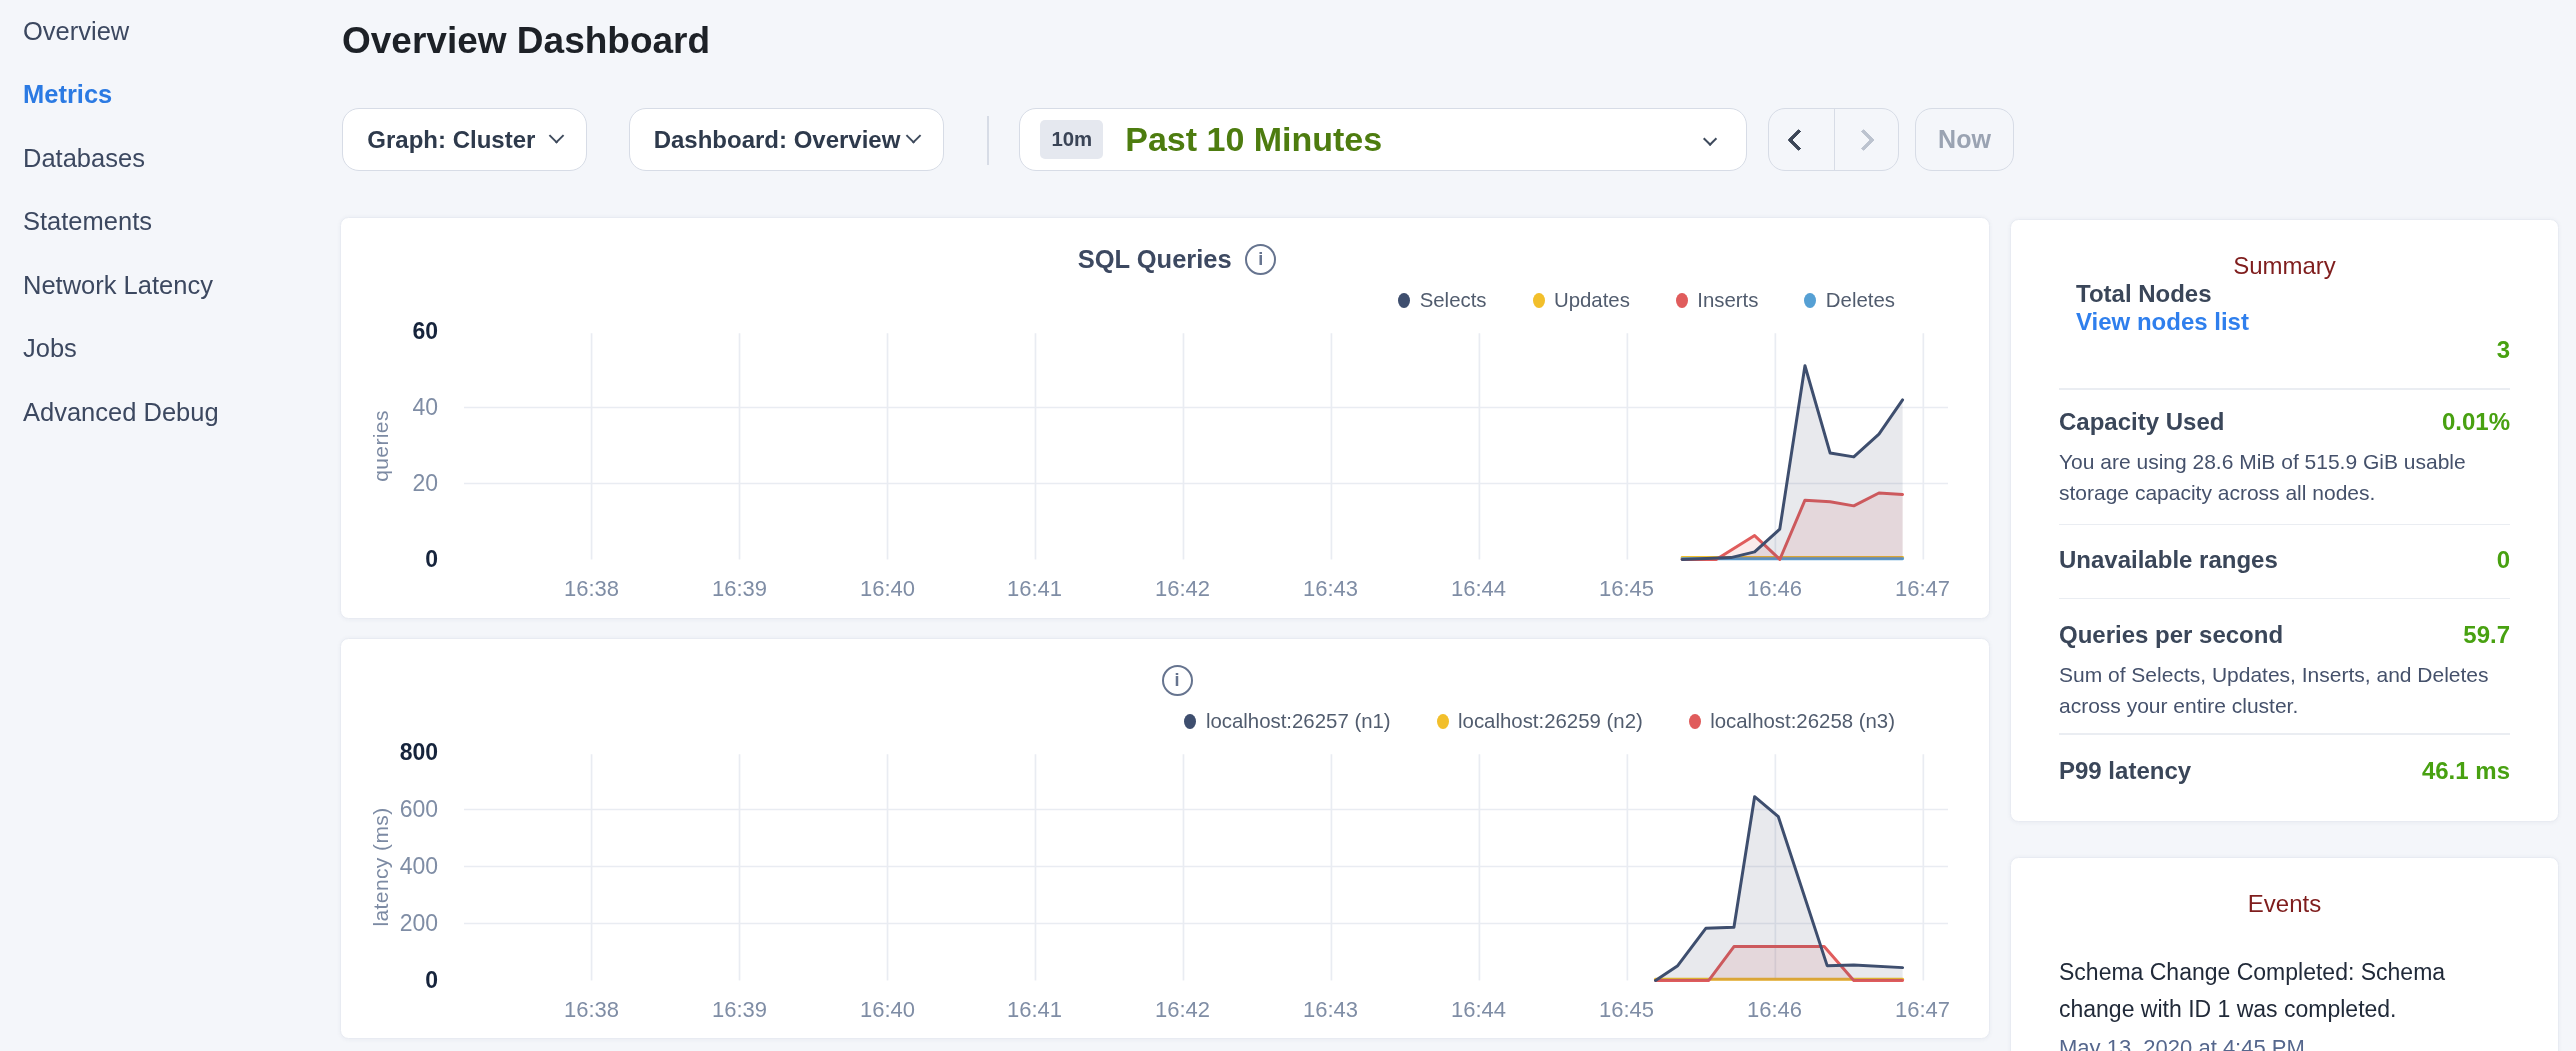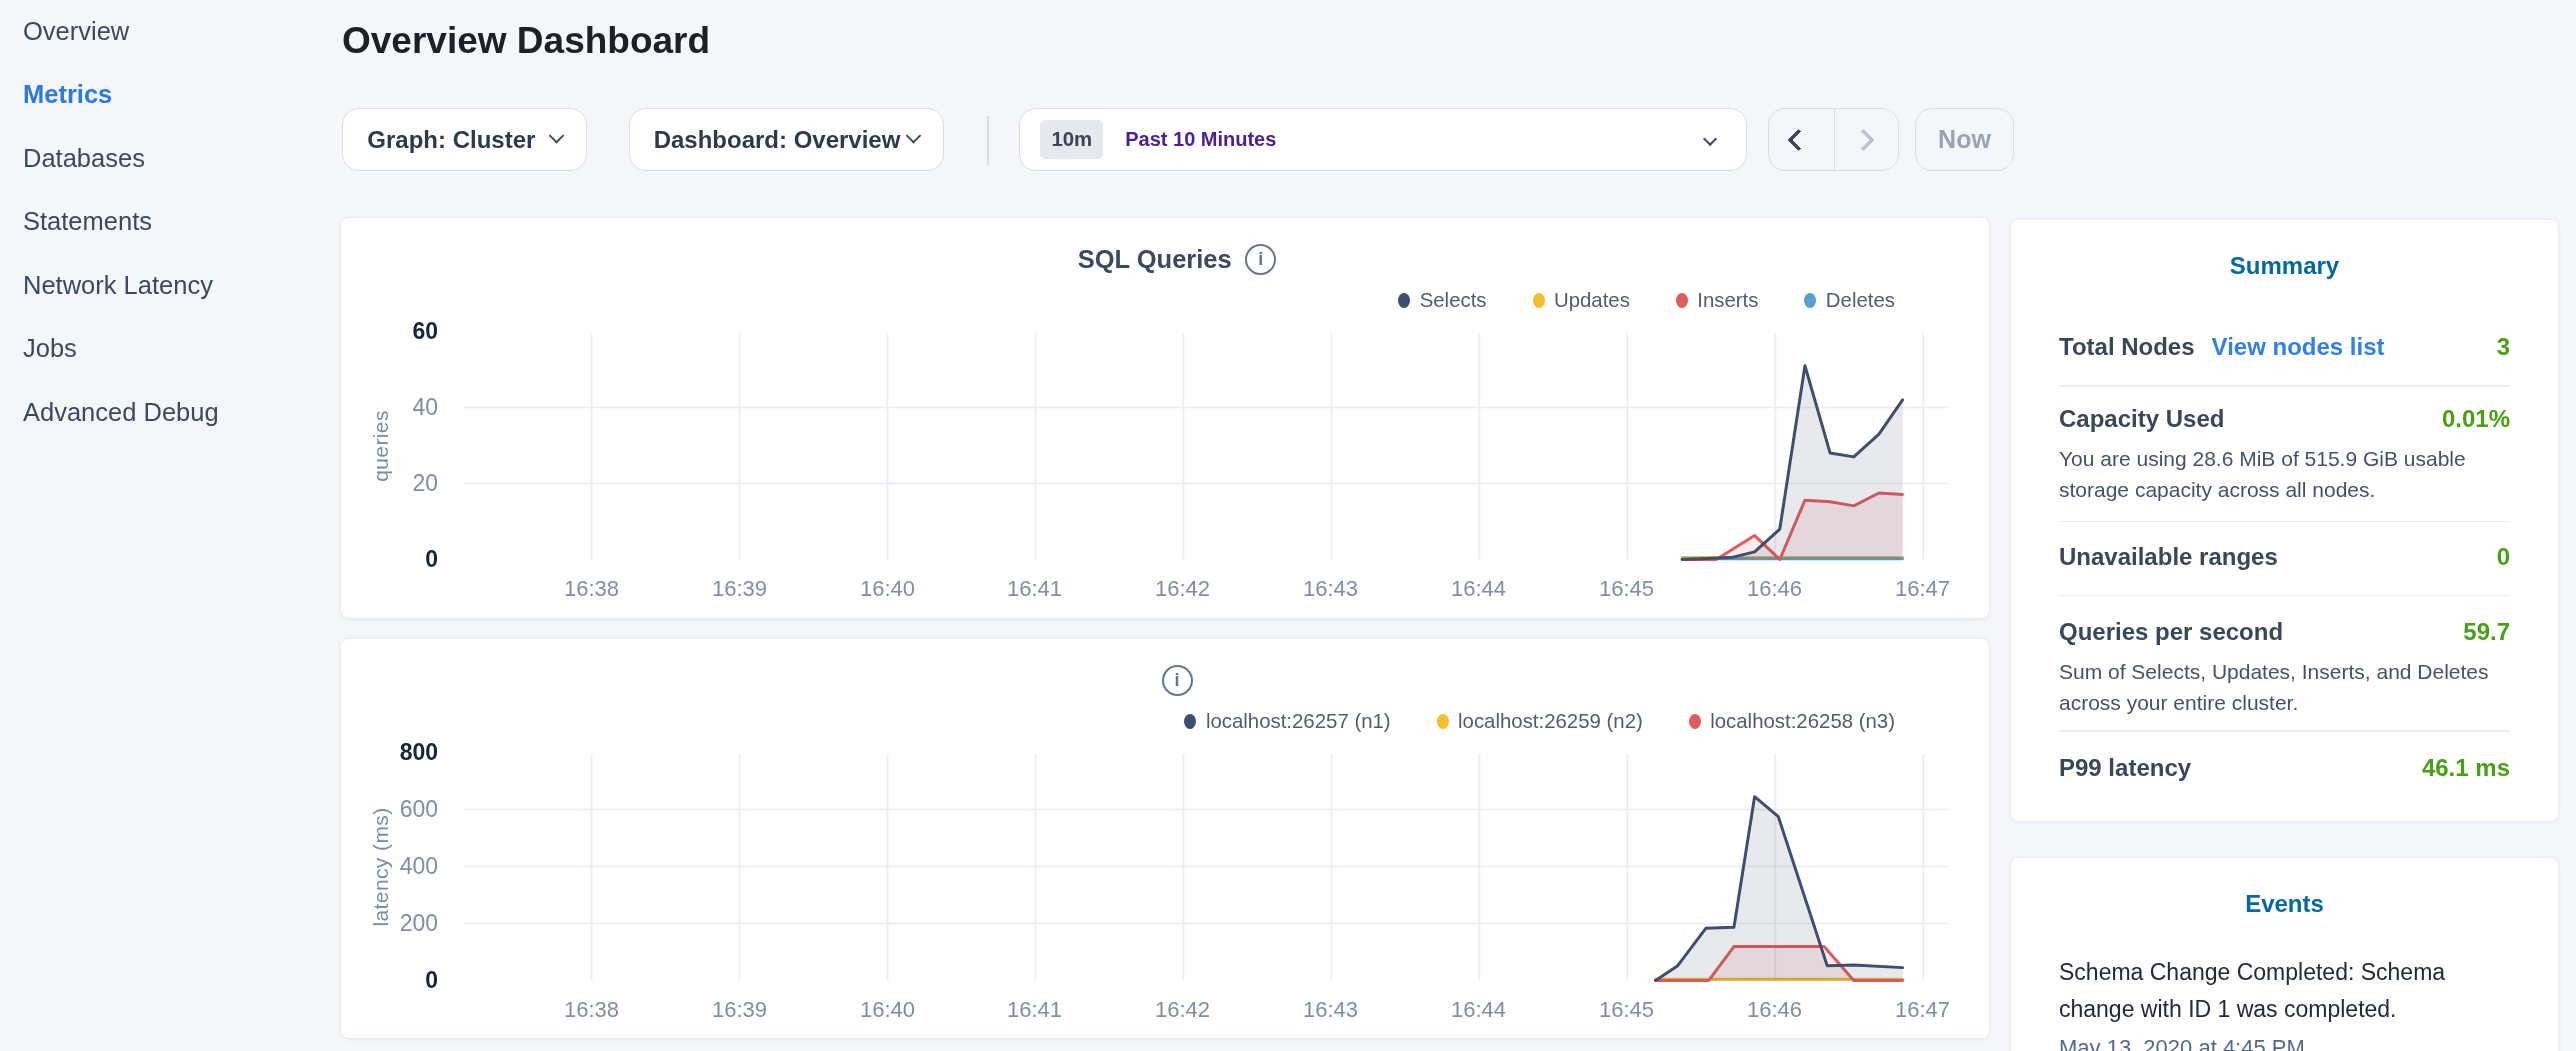--- a/index.html
+++ b/index.html
@@ -24,21 +24,21 @@
     display: flex; align-items: center; justify-content: center;
     font-size: 24px; font-weight: 700; color: #2e3a4c; cursor: pointer;
   }
   .dd-graph { left: 342px; width: 245px; gap: 15.3px; }
   .dd-dash  { left: 629px; width: 315px; gap: 8px; }
   .chev-down { display: inline-block; width: 11px; height: 11px; border: solid #3e4a5c; border-width: 0 2.6px 2.6px 0; transform: rotate(45deg) translate(-2.6px,-2.6px); }
   .ctl-divider { position: absolute; left: 987px; top: 116px; width: 1.7px; height: 49px; background: #d7dce6; }
 
   .time-selector { left: 1019px; width: 728px; justify-content: flex-start; }
   .range-badge { margin-left: 20.4px; background: #e5e8ef; border-radius: 5.1px; padding: 7.7px 11px; font-size: 20.4px; font-weight: 700; color: #3a4456; }
-  .range-label { margin-left: 22px; font-size: 20px; font-weight: 700; color: #4c1d95; }
+  .range-label { margin-left: 22px; font-size: 34px; font-weight: 700; color: #4d7c0f; }
   .time-chev { position: absolute; right: 31px; width: 10.2px; height: 10.2px; border: solid #3e4a5c; border-width: 0 2.1px 2.1px 0; transform: rotate(45deg); }
 
   .pn-group { left: 1768px; width: 131px; background: transparent; padding: 0; overflow: hidden; }
   .pn-half { width: 50%; height: 100%; display: flex; align-items: center; justify-content: center; cursor: pointer; }
   .pn-half + .pn-half { border-left: 1.7px solid #d7dce6; }
   .chev-left  { width: 16px; height: 16px; border: solid #3c4657; border-width: 0 0 4.3px 4.3px; border-radius: 1.7px; transform: rotate(45deg) translate(-1.7px,1.7px); }
   .chev-right { width: 16px; height: 16px; border: solid #bcc3cf; border-width: 4.3px 4.3px 0 0; border-radius: 1.7px; transform: rotate(45deg) translate(-1.7px,1.7px); }
   .btn-now { left: 1915px; width: 99px; background: transparent; color: #9aa3b2; font-size: 25px; }
 
   
@@ -58,21 +58,21 @@
   .legend-label { font-size: 20.4px; color: #515c6e; }
 
   .plot { position: absolute; left: 123px; top: 110px; width: 1484px; height: 235px; }
   .plot svg { position: absolute; left: 0; top: 0; overflow: visible; }
   .ylabel { position: absolute; left: -83px; top: 50%; transform: translate(-50%,-50%) rotate(-90deg); font-size: 21px; color: #7c8aa3; letter-spacing: 0.4px; white-space: nowrap; }
   .ytick { position: absolute; left: -128px; width: 102px; text-align: right; transform: translateY(-50%); font-size: 23px; color: #7f8da5; }
   .ytick.bold { color: #16243c; font-weight: 700; }
   .xtick { position: absolute; top: 248px; width: 119px; margin-left: -60px; text-align: center; font-size: 22px; color: #7f8da5; }
 
   
-  .side-title { text-align: center; font-size: 24px; font-weight: 700; color: #0369a1; margin-top: 32px; }
+  .side-title { text-align: center; font-size: 24px; font-weight: 400; color: #7f1d1d; margin-top: 32px; }
   .summary-body { padding: 0 48px; }
   .srow { display: flex; align-items: baseline; }
   .srow-label { font-size: 24px; font-weight: 700; color: #3a4659; white-space: nowrap; }
   .srow-link { font-size: 24px; font-weight: 600; color: #2f7fed; margin-left: 17px; cursor: pointer; white-space: nowrap; }
   .srow-value { margin-left: auto; font-size: 24px; font-weight: 700; color: #48a111; white-space: nowrap; }
   .srow-desc { font-size: 21px; color: #45516b; line-height: 31px; margin-top: 10px; }
   .sdivider { height: 1.7px; background: #eaedf2; }
 
   .events-body { padding: 0 48px; }
   .event-text { margin-top: 36px; font-size: 23px; line-height: 37px; color: #212a39; }
@@ -238,21 +238,21 @@
         <polyline points="1401.1,272.0 1463.7,272.0 1493.3,232.1 1599.4,232.1 1634.2,272.0 1691.6,272.0" fill="none" stroke="#e05c5c" stroke-width="3.5" stroke-linejoin="round" stroke-linecap="round"></polyline>
         <polygon points="1401.1,272.0 1427.2,254.6 1460.2,210.7 1493.3,209.4 1517.6,55.9 1545.5,79.4 1602.9,254.6 1634.2,253.9 1691.6,256.9 1691.6,272 1401.1,272" fill="rgba(62,78,110,0.12)" stroke="none"></polygon>
         <polyline points="1401.1,272.0 1427.2,254.6 1460.2,210.7 1493.3,209.4 1517.6,55.9 1545.5,79.4 1602.9,254.6 1634.2,253.9 1691.6,256.9" fill="none" stroke="#3e4e6e" stroke-width="3.5" stroke-linejoin="round" stroke-linecap="round"></polyline>
       </svg>
     </div>
 </section>
 
 <aside class="card card-summary">
   <div class="side-title">Summary</div>
   <div class="summary-body">
-      <div class="srow" style="margin-top: 53px;">
+      <div class="srow" style=" flex-direction: column;">
         <span class="srow-label">Total Nodes</span>
         <span class="srow-link">View nodes list</span>
         <span class="srow-value">3</span>
       </div>
       <div class="sdivider" style="margin-top: 24px;"></div>
       <div class="srow" style="margin-top: 18.7px;">
         <span class="srow-label">Capacity Used</span>
         <span class="srow-value">0.01%</span>
       </div>
       <div class="srow-desc">You are using 28.6 MiB of 515.9 GiB usable storage capacity across all nodes.</div>

